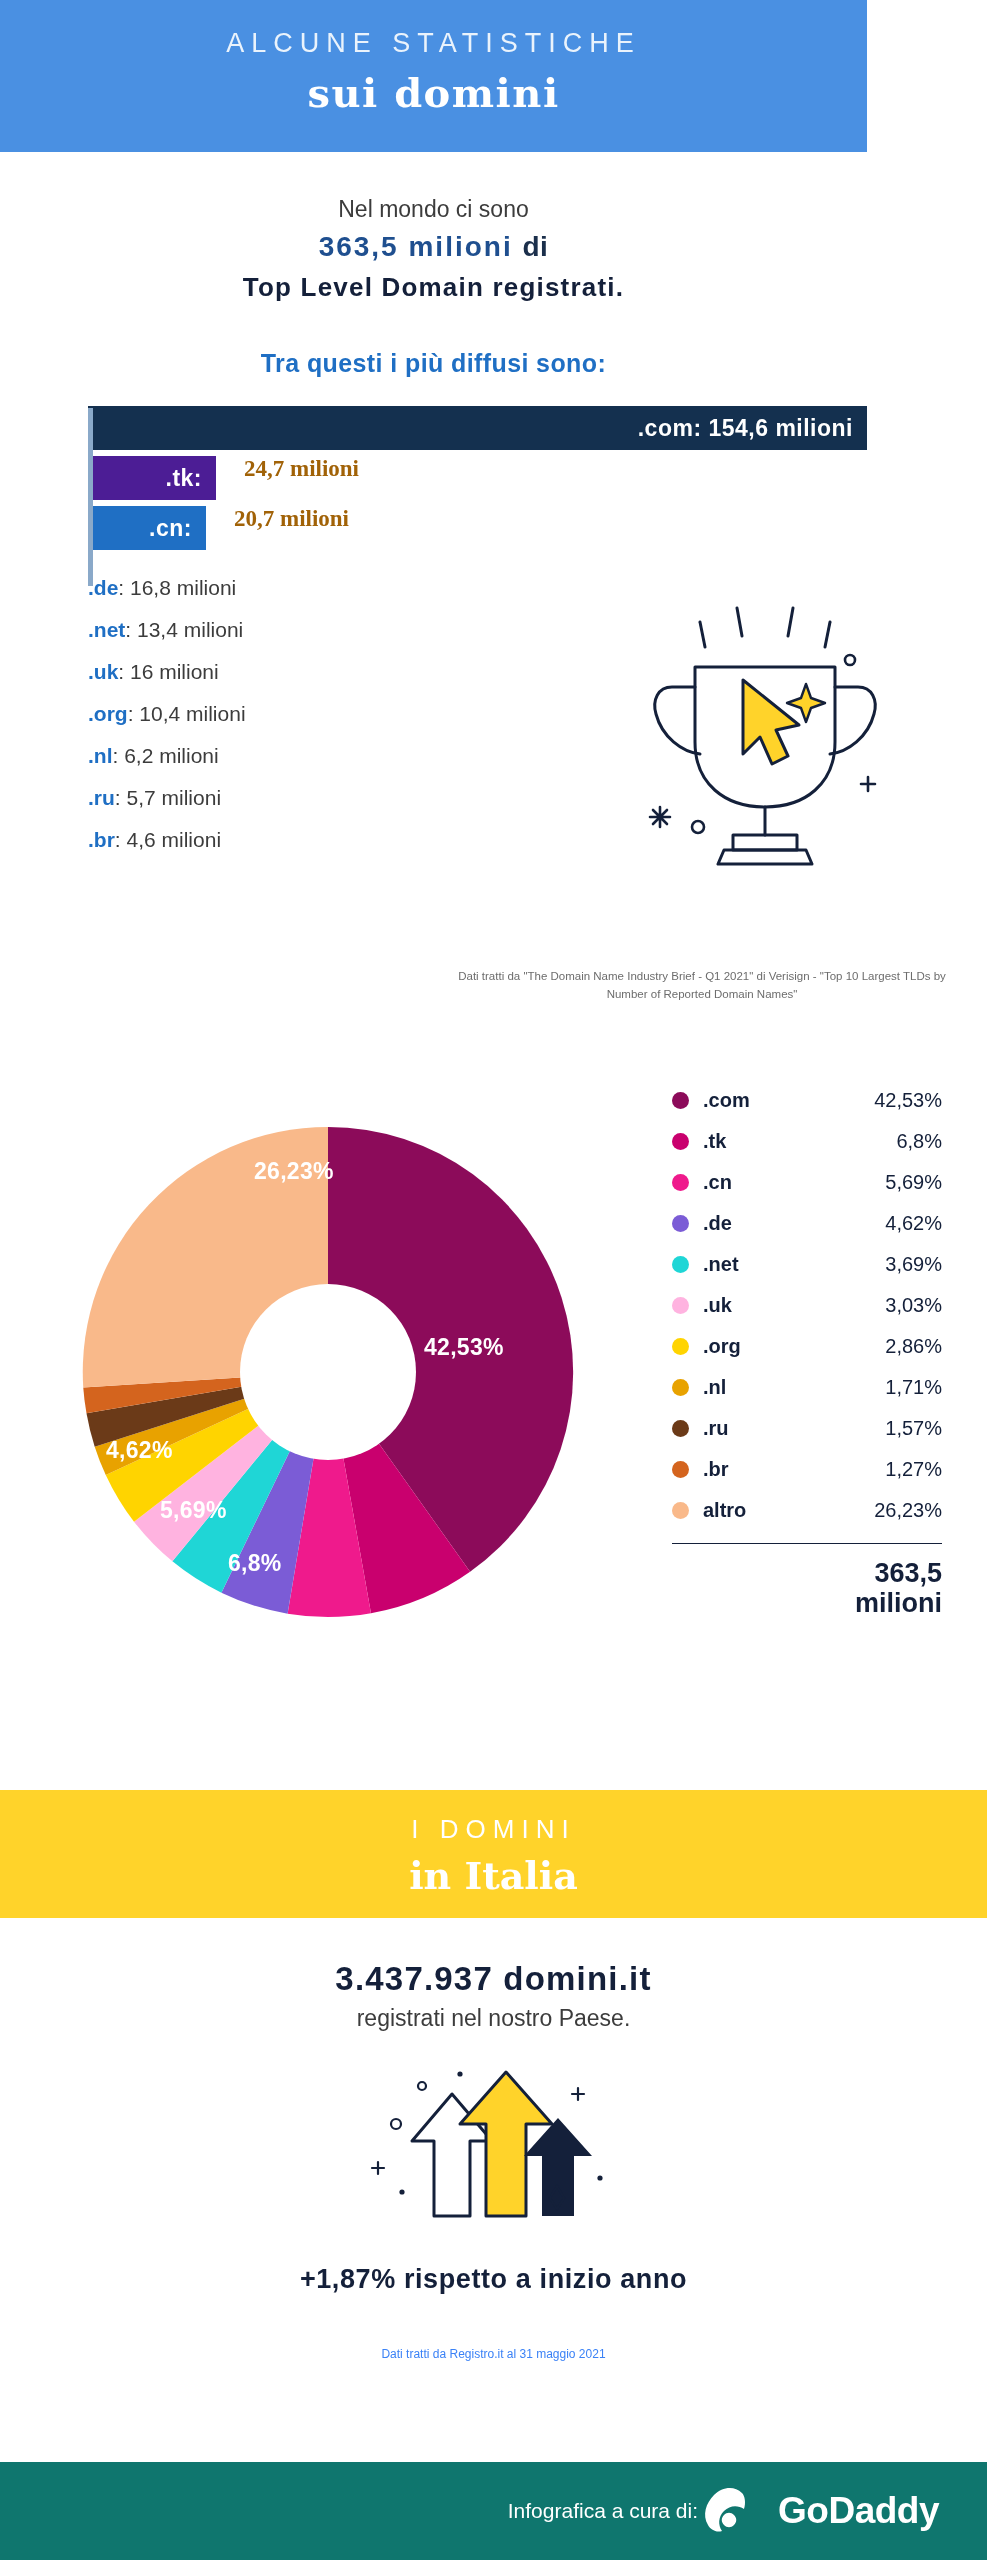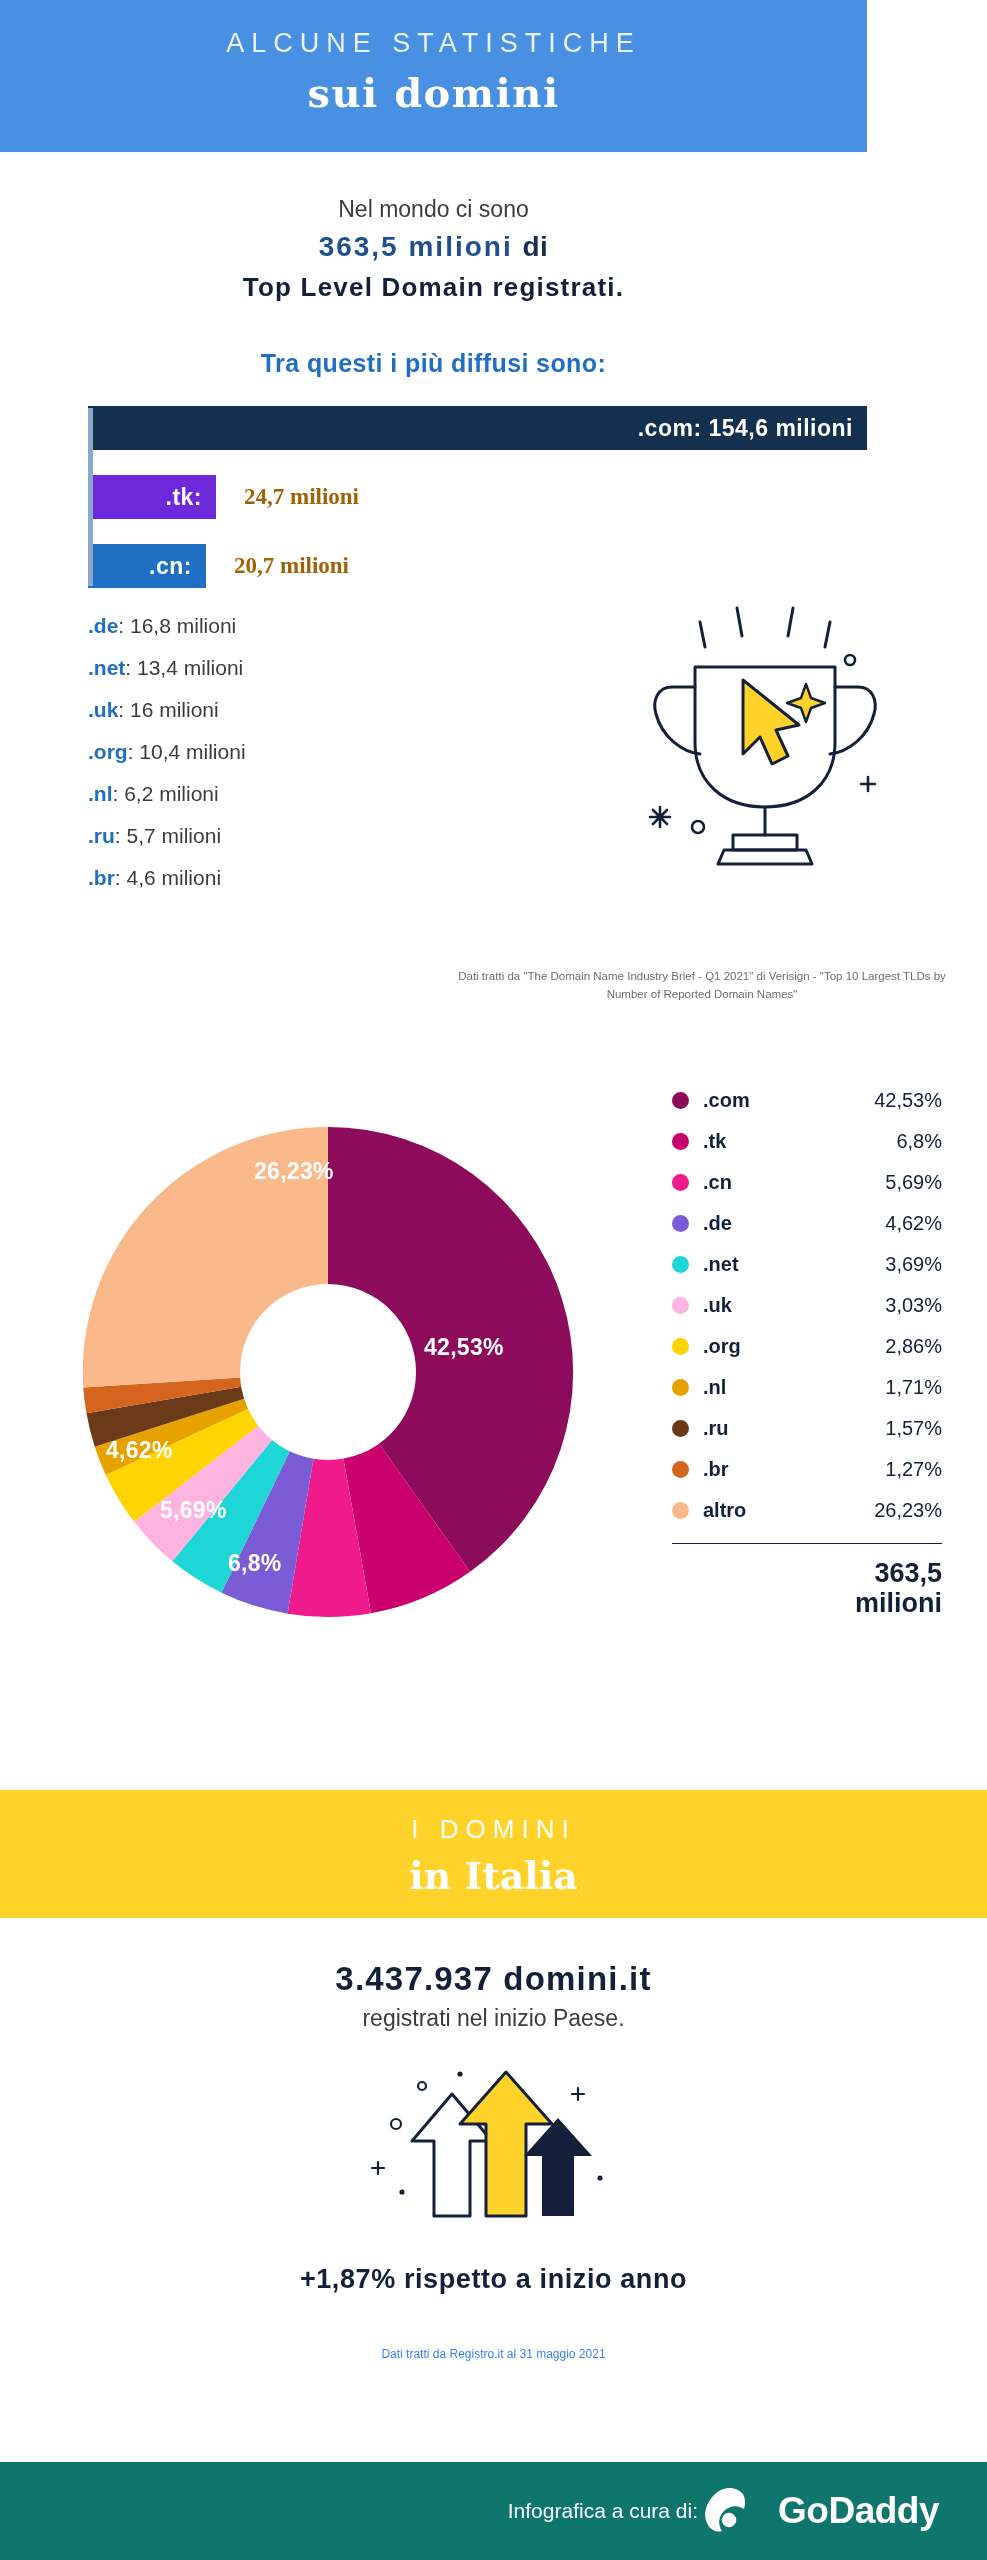--- a/index.html
+++ b/index.html
@@ -49,28 +49,28 @@
     color: #1f6fc4; font-size: 25px; font-weight: 700; text-align: center;
     margin-top: 46px; letter-spacing: 0.4px;
   }
 
   
   .bars { margin: 28px 0 0 88px; position: relative; }
   .bar-axis {
     position: absolute; left: 0; top: 2px; width: 5px; height: 178px;
     background: #8aa9c9;
   }
-  .bar-row { display: flex; align-items: center; margin-bottom: 25px; height: 44px; }
+  .bar-row { display: flex; margin-bottom: 6px; height: 44px; }
   .bar {
     height: 44px; display: flex; align-items: center; justify-content: flex-end;
     padding-right: 14px; color: #ffffff; font-size: 23px; font-weight: 700;
     letter-spacing: 0.5px;
   }
   .bar.b1 { background: #14304f; width: 815px; }
-  .bar.b2 { background: #6d28d9; width: 128px; padding-left: 20px; }
+  .bar.b2 { background: #4c1d95; width: 128px; padding-left: 20px; }
   .bar.b3 { background: #1f6fc4; width: 118px; }
   .bar-label-out {
     font-size: 23px; font-weight: 700; color: #a16207; padding-left: 28px; font-family: Liberation Serif, serif;
   }
 
   
   .small-list { margin: 26px 0 0 88px; }
   .small-item { font-size: 21px; color: #3c3c3c; margin-bottom: 18px; }
   .small-item .tld { color: #1f6fc4; font-weight: 700; }
 
@@ -336,21 +336,21 @@
     </div>
   </div>
 
   <div class="yellow-band">
     <div class="yellow-kicker">I DOMINI</div>
     <div class="yellow-title">in Italia</div>
   </div>
 
   <div class="italy">
     <div class="italy-num">3.437.937 domini.it</div>
-    <div class="italy-sub">registrati nel inizio Paese.</div>
+    <div class="italy-sub">registrati nel nostro Paese.</div>
 
     <div class="arrows-wrap">
       <svg width="260" height="160" viewBox="0 0 260 160">
         <g fill="none" stroke="#14203a" stroke-width="3" stroke-linejoin="round" stroke-linecap="round">
           <path d="M70 150 L70 75 L48 75 L88 28 L128 75 L106 75 L106 150 Z"></path>
         </g>
         <g fill="#ffd32a" stroke="#14203a" stroke-width="3" stroke-linejoin="round">
           <path d="M122 150 L122 58 L96 58 L142 6 L188 58 L162 58 L162 150 Z"></path>
         </g>
         <g fill="#14203a">

